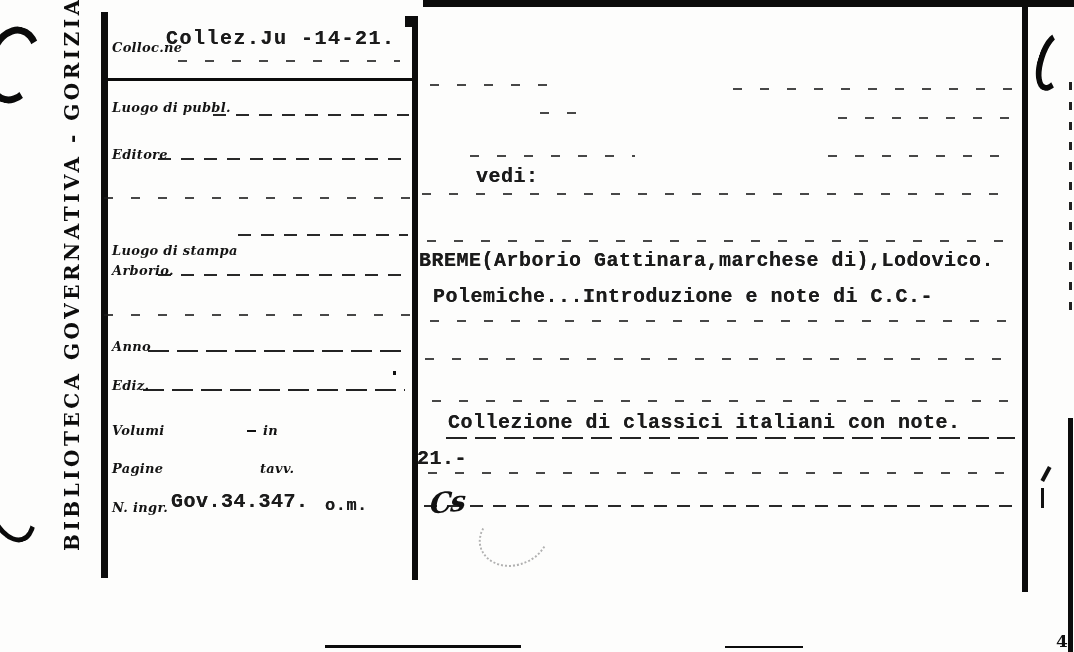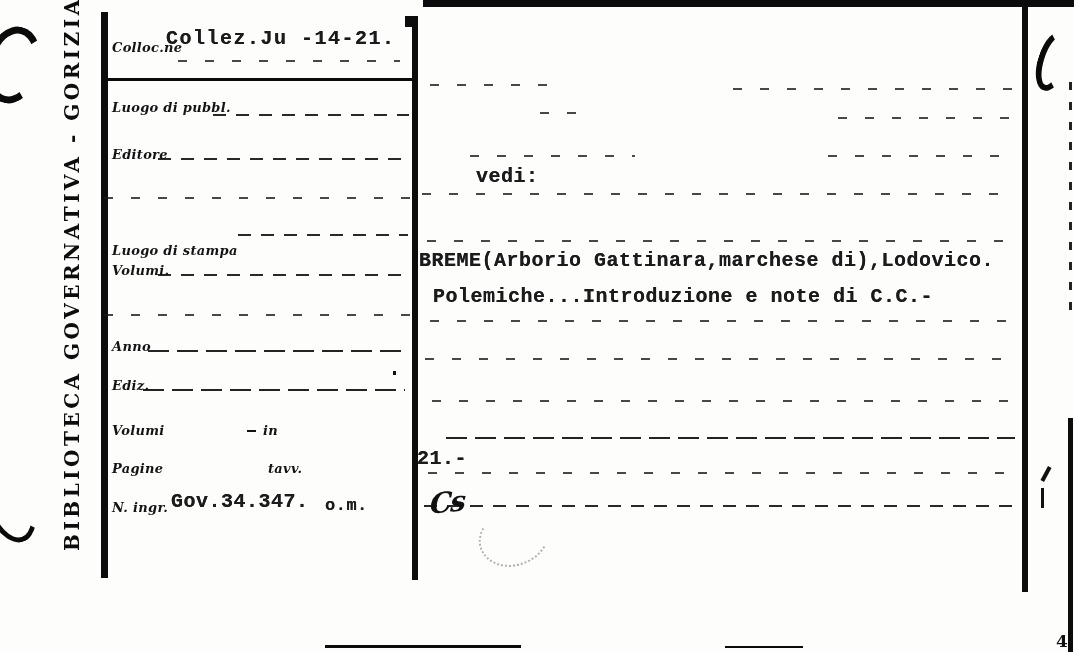--- a/index.html
+++ b/index.html
@@ -113,21 +113,21 @@
     <div class="dl" style="left:158px; top:158px; width:250px;"></div>
   </div>
   <div class="dl sparse" style="left:104px; top:197px; width:308px;"></div>
 
   <div>
     <div class="lbl" style="left:112px; top:223px;margin-top:20px;">Luogo di stampa</div>
     <div class="dl" style="left:238px; top:234px; width:170px;"></div>
   </div>
 
   <div>
-    <div class="lbl" style="left:112px; top:263px;">Volumi.</div>
+    <div class="lbl" style="left:112px; top:263px;">Arborio.</div>
     <div class="dl" style="left:158px; top:274px; width:252px;"></div>
   </div>
   <div class="dl sparse" style="left:104px; top:314px; width:306px;"></div>
 
   <div>
     <div class="lbl" style="left:112px; top:339px;">Anno</div>
     <div class="dl dense" style="left:148px; top:350px; width:260px;"></div>
   </div>
 
   <div>
@@ -137,21 +137,21 @@
   </div>
 
   <div>
     <div class="lbl" style="left:112px; top:423px;">Volumi</div>
     <div class="lbl" style="left:263px; top:423px;">in</div>
     <div class="tick" style="left:247px; top:430px; width:9px; height:2px;"></div>
   </div>
 
   <div>
     <div class="lbl" style="left:112px; top:461px;">Pagine</div>
-    <div class="lbl" style="left:268px; top:461px;">tavv.</div>
+    <div class="lbl" style="left:260px; top:461px;">tavv.</div>
   </div>
 
   <div>
     <div class="lbl" style="left:112px; top:500px;">N. ingr.</div>
     <div class="type" style="left:171px; top:490px;">Gov.34.347.</div>
     <div class="type" style="left:325px; top:496px; font-size:17px;">o.m.</div>
   </div>
 
   <div class="dl sparse" style="left:430px; top:84px; width:130px;"></div>
   <div class="dl sparse" style="left:733px; top:88px; width:283px;"></div>
@@ -163,20 +163,21 @@
   <div class="type" style="left:458px; top:165px;margin-left:18px;">vedi:</div>
   <div class="dl sparse" style="left:422px; top:193px; width:593px;"></div>
 
   <div class="dl sparse" style="left:427px; top:240px; width:588px;"></div>
   <div class="type" style="left:419px; top:249px;">BREME(Arborio Gattinara,marchese di),Lodovico.</div>
   <div class="type" style="left:433px; top:285px;">Polemiche...Introduzione e note di C.C.-</div>
   <div class="dl sparse" style="left:430px; top:320px; width:585px;"></div>
   <div class="dl sparse" style="left:425px; top:358px; width:590px;"></div>
   <div class="dl sparse" style="left:432px; top:400px; width:583px;"></div>
 
+  <div class="type" style="left:448px; top:411px;">Collezione di classici italiani con note.</div>
   <div class="dl dense" style="left:446px; top:437px; width:569px;"></div>
   <div class="type" style="left:417px; top:447px;">21.-</div>
   <div class="dl sparse" style="left:428px; top:472px; width:587px;"></div>
 
   <div class="dl" style="left:424px; top:505px; width:591px;"></div>
   <div class="handnote">Cs</div>
   <div class="smudge"></div>
 
   <div class="solid" style="left:325px; top:645px; width:196px; height:3px;"></div>
   <div class="solid" style="left:725px; top:646px; width:78px; height:2px;"></div>

